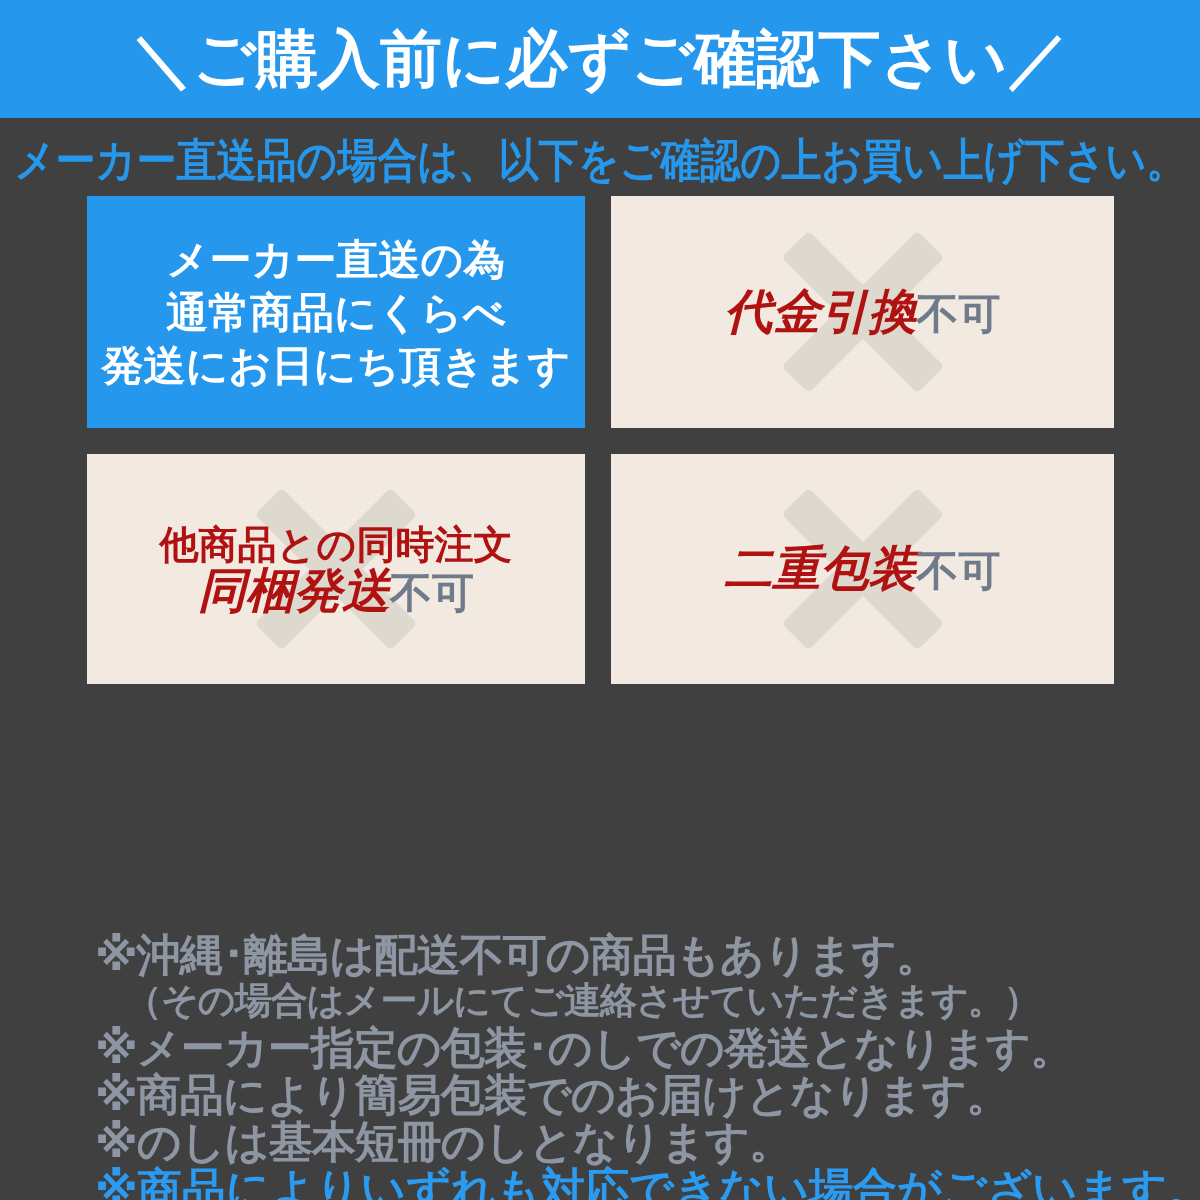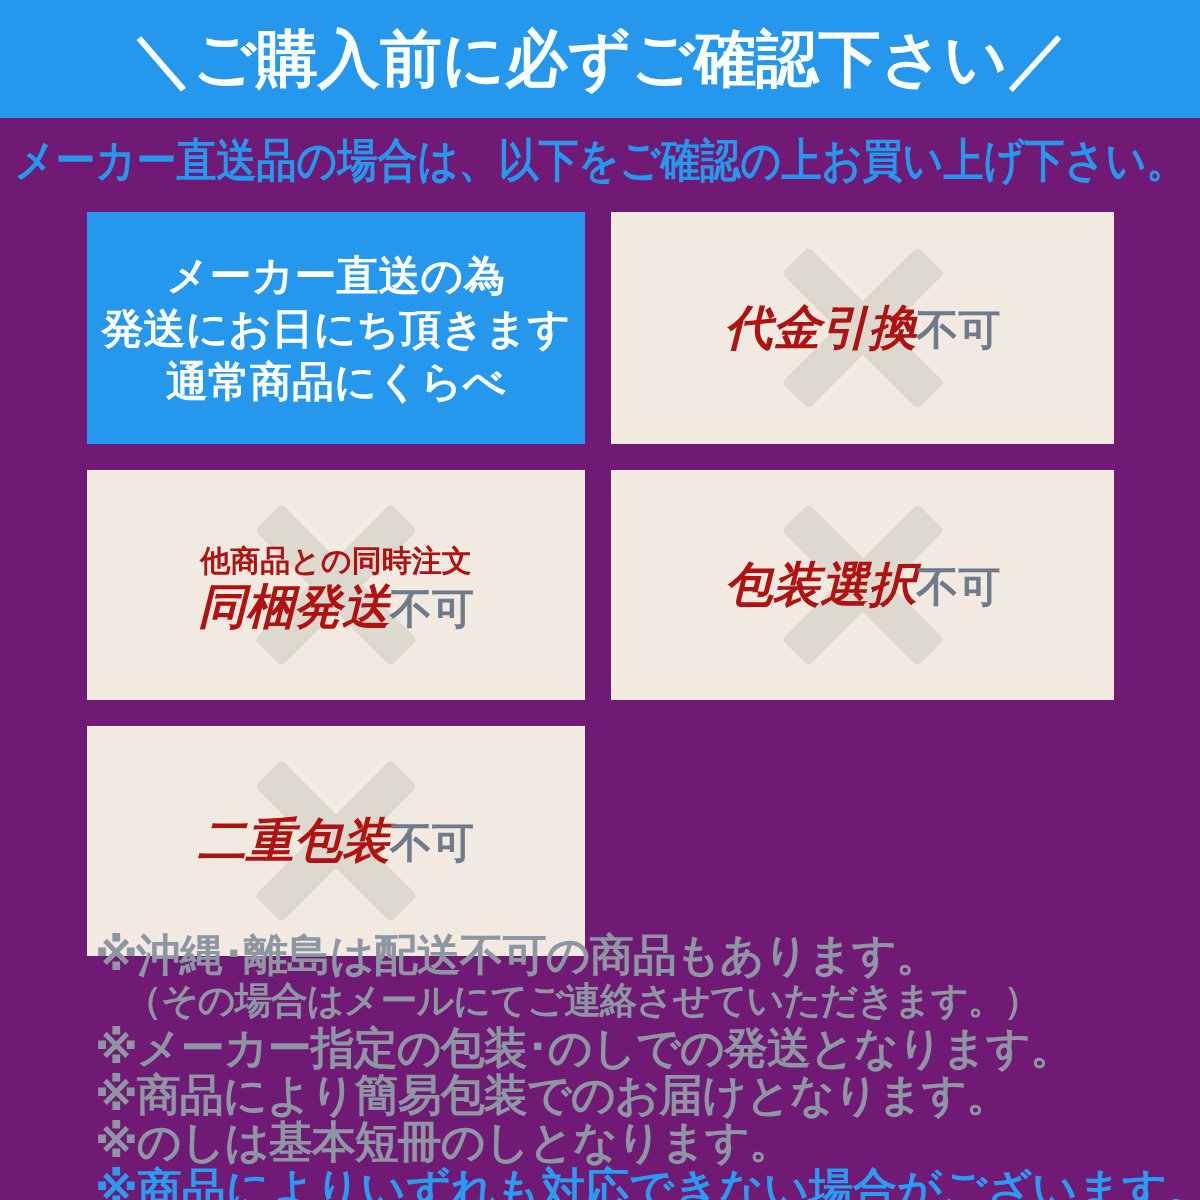--- a/index.html
+++ b/index.html
@@ -7,52 +7,52 @@
     --beige:#f2e9e0;
     --x-gray:#ded9ce;
     --red:#b01111;
     --slate-gray:#6f7a8a;
     --note-gray:#8d96a2;
     --note-blue:#2b9bf1;
     --white:#ffffff;
   }
   html,body{margin:0;padding:0;background:#fff;}
   .canvas{
-    position:relative;width:1200px;height:1200px;background:#701a75;overflow:hidden;
+    position:relative;width:1200px;height:1200px;background:#404040;overflow:hidden;
     font-family:"Liberation Sans","DejaVu Sans",sans-serif;font-weight:bold;
   }
   
   .header{position:absolute;top:0;left:0;width:1200px;height:118px;background:var(--blue);
     display:flex;align-items:center;justify-content:center;}
   .header-title{color:var(--white);font-size:62px;white-space:nowrap;letter-spacing:0px;}
   
   .subtitle{position:absolute;top:130px;left:0;width:1200px;height:62px;
     display:flex;align-items:center;justify-content:center;font-family:Liberation Mono, monospace;}
   .subtitle span{color:var(--blue);font-size:46px;white-space:nowrap;
     transform:scaleX(0.87);transform-origin:center;}
   
-  .grid{position:absolute;left:87px;top:212px;display:grid;
+  .grid{position:absolute;left:87px;top:196px;display:grid;
     grid-template-columns:498px 503px;grid-template-rows:232px 230px 230px;
     column-gap:25px;row-gap:16px;gap:26px;}
   .cell{position:relative;background:var(--beige);overflow:hidden;
     display:flex;flex-direction:column;align-items:center;justify-content:center;}
   .cell.blue{background:var(--blue);}
   
   .xmark{position:absolute;left:50%;top:50%;width:0;height:0;z-index:0;}
   .xbar{position:absolute;left:-96px;top:-19px;width:192px;height:38px;
     background:var(--x-gray);border-radius:5px;}
   .xbar.b1{transform:rotate(45deg);}
   .xbar.b2{transform:rotate(-45deg);}
   .content{position:relative;z-index:1;text-align:center;white-space:nowrap;}
   
   .blue-line{color:var(--white);font-size:42px;line-height:53px;}
   .main-line{line-height:1;}
   .big-red{color:var(--red);font-size:48px;font-style:italic;}
   .big-gray{color:var(--slate-gray);font-size:42px;}
-  .small-red{color:var(--red);font-size:30px;line-height:44px;}
+  .small-red{color:var(--red);font-size:39px;line-height:44px;}
   .small-red.tight{letter-spacing:-2px;}
   .small-gray{color:var(--slate-gray);font-size:34px;line-height:46px;}
   .particle-gray{color:var(--slate-gray);font-size:31px;padding:0 3px;}
   .mt6{}
   .mt10{margin-top:0;}
   
   .notes{position:absolute;left:95px;top:931px;}
   .note{font-size:44px;line-height:47px;color:var(--note-gray);white-space:nowrap;letter-spacing:-1px;}
   .note.paren{font-size:37px;line-height:46px;padding-left:30px;}
   .note.blue-note{color:var(--note-blue);letter-spacing:0;}
@@ -68,22 +68,22 @@
 
   <div class="subtitle">
     <span>メーカー直送品の場合は、以下をご確認の上お買い上げ下さい。</span>
   </div>
 
   <div class="grid">
 
     <div class="cell blue">
       <div class="content">
         <div class="blue-line">メーカー直送の為</div>
+        <div class="blue-line">通常商品にくらべ</div>
         <div class="blue-line">発送にお日にち頂きます</div>
-        <div class="blue-line">通常商品にくらべ</div>
       </div>
     </div>
 
     <div class="cell">
       <div class="xmark">
         <span class="xbar b1"></span>
           <span class="xbar b2"></span>
       </div>
       <div class="content main-line">
         <span class="big-red">代金引換</span><span class="big-gray">不可</span>
@@ -96,29 +96,20 @@
           <span class="xbar b2"></span>
       </div>
       <div class="content">
         <div class="small-red">他商品との同時注文</div>
         <div class="main-line mt6">
           <span class="big-red">同梱発送</span><span class="big-gray">不可</span>
         </div>
       </div>
     </div>
 
-    <div class="cell">
-      <div class="xmark">
-        <span class="xbar b1"></span>
-          <span class="xbar b2"></span>
-      </div>
-      <div class="content main-line">
-        <span class="big-red">包装選択</span><span class="big-gray">不可</span>
-      </div>
-    </div>
 
 
     <div class="cell">
       <div class="xmark">
         <span class="xbar b1"></span>
           <span class="xbar b2"></span>
       </div>
       <div class="content">
         <div class="main-line mt10">
           <span class="big-red">二重包装</span><span class="big-gray">不可</span>

